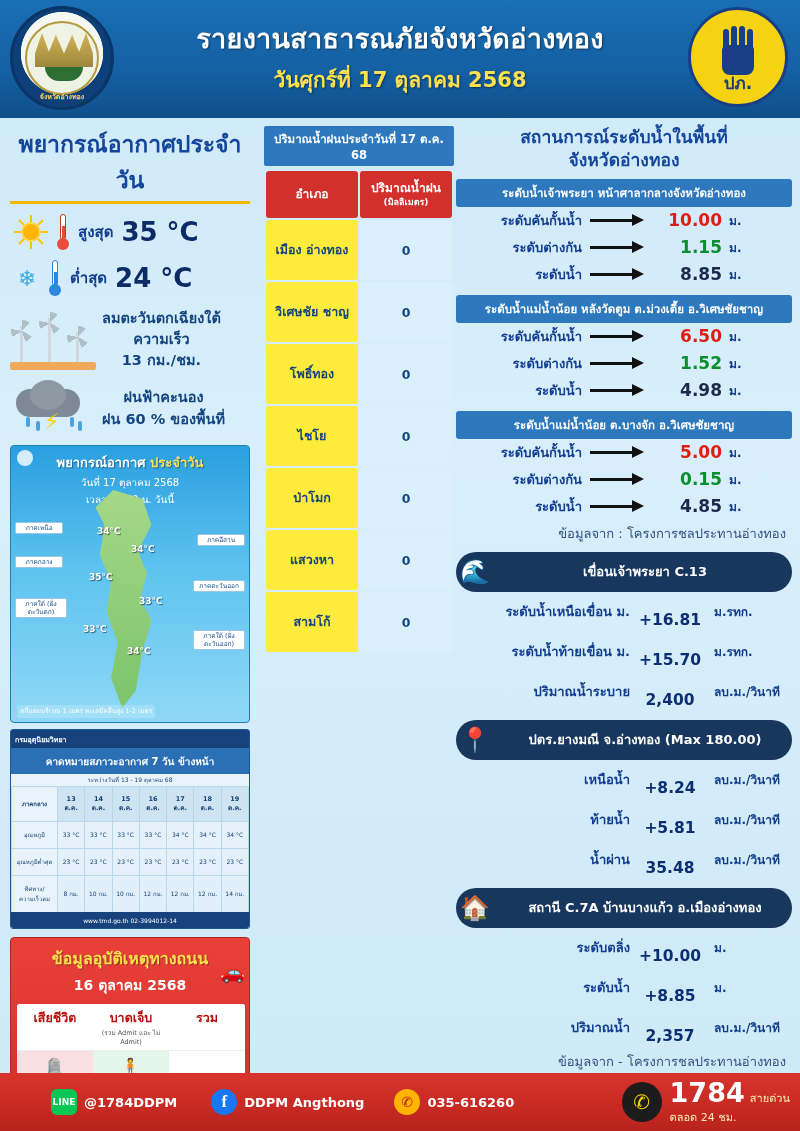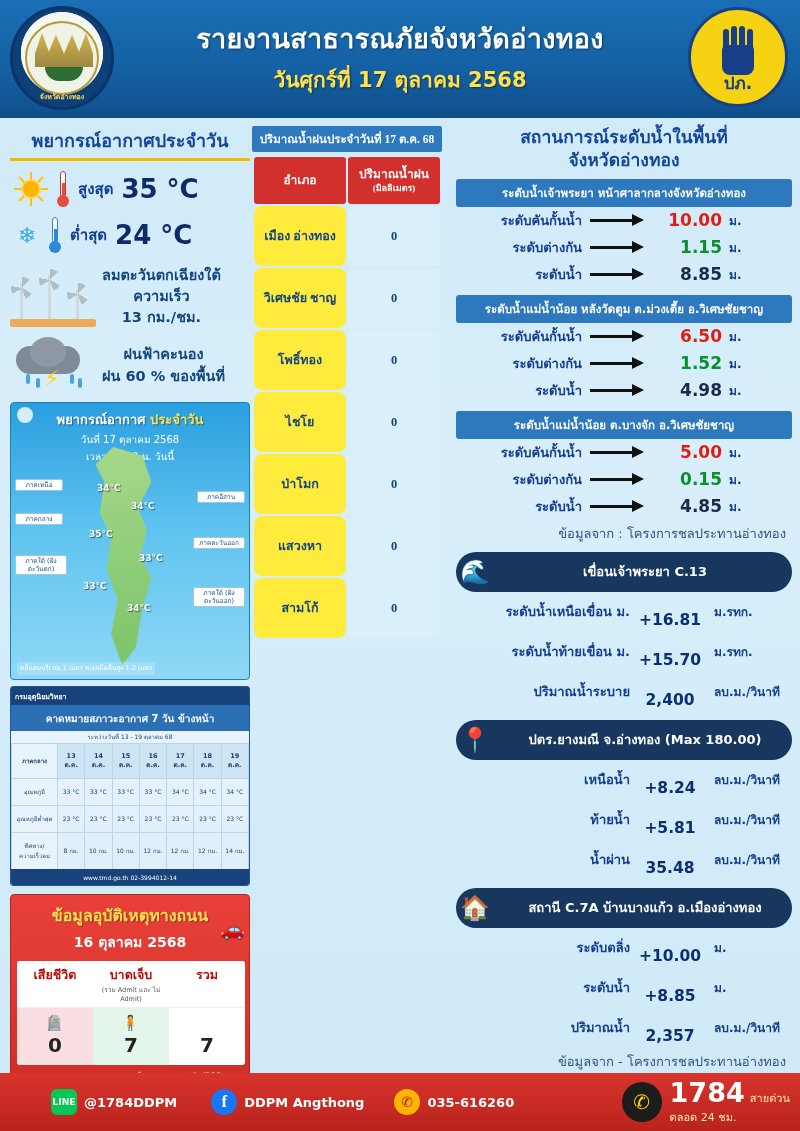--- a/index.html
+++ b/index.html
@@ -79,21 +79,21 @@
   .logo-right .hand .f1 { left: 13px; } .logo-right .hand .f2 { left: 21px; top:-3px;}
   .logo-right .hand .f3 { left: 29px; top:-3px;} .logo-right .hand .f4 { left: 37px; }
   .logo-right .pp {
     position: absolute; bottom: 8px; left: 0; width: 100%; text-align: center;
     color: #173e86; font-size: 17px; font-weight: bold;
   }
   .underline-blue { border-bottom: 3px solid #f2b800; }
 
   
   .left-col { position: absolute; left: 10px; top: 126px; width: 240px; }
-  .left-title { font-size: 18px; color: #14479b; font-weight: bold; text-align:center; padding-bottom:3px; }
+  .left-title { font-size: 23px; color: #14479b; font-weight: bold; text-align:center; padding-bottom:3px; }
   .temp-row { display: flex; align-items: center; gap: 8px; margin-top: 10px; padding-left: 4px;}
   .temp-row .lbl { font-size: 15px; color: #123d8f; font-weight: bold; }
   .temp-row .val { font-size: 26px; font-weight: bold; color: #0d2b66; }
   .sun-icon { width: 34px; height: 34px; position: relative; flex: 0 0 34px; }
   .sun-icon .core { position:absolute; left:9px; top:9px; width:16px; height:16px; border-radius:50%; background:#ffb400; box-shadow:0 0 0 2px #ffd65e; }
   .sun-icon .ray { position:absolute; left:16px; top:0; width:2px; height:34px; background:#ffc400; }
   .sun-icon .ray.r2 { transform: rotate(45deg); } .sun-icon .ray.r3 { transform: rotate(90deg);} .sun-icon .ray.r4 { transform: rotate(135deg);}
   .thermo { width: 14px; height: 36px; flex: 0 0 14px; position: relative; }
   .thermo .tube { position:absolute; left:4px; top:0; width:6px; height:26px; background:#fff; border:1.5px solid #c0392b; border-radius:3px; }
   .thermo .bulb { position:absolute; left:1px; bottom:0; width:12px; height:12px; border-radius:50%; background:#e74c3c; }
@@ -171,34 +171,34 @@
   .acc-head div { flex:1; text-align:center; font-size:12.5px; font-weight:bold; color:#b3100a; padding:4px 2px; }
   .acc-head div small { display:block; font-size:6.5px; color:#555; font-weight:normal;}
   .acc-body { display:flex; }
   .acc-body .cell { flex:1; text-align:center; padding:6px 2px 8px; font-size:20px; font-weight:bold; color:#222; border-top:1px solid #eee;}
   .acc-body .cell.pink { background:#f9dfe2; }
   .acc-body .cell.mint { background:#e4f5ec; }
   .acc-body .cell .ic { display:block; font-size:15px; margin-bottom:1px; }
   .acc-src { color:#fff; font-size:7.5px; text-align:right; margin-top:4px; padding-right:4px; }
 
   
-  .rain-col { position: absolute; left: 252px; top: 126px; width: 190px; font-family: Liberation Serif, serif; }
+  .rain-col { position: absolute; left: 264px; top: 126px; width: 190px; }
   .rain-head-strip {
     background: #2e79bd; color:#fff; font-size:11.5px; font-weight:bold;
     text-align:center; padding:4px 2px; border-radius:2px;
   }
   .rain-table { width: 190px; border-collapse: separate; border-spacing: 2px; margin-top: 3px; }
   .rain-table th {
     background:#d2302c; color:#fff; font-size:12px; font-weight:bold; padding:10px 2px;
     border-radius:3px; line-height:1.3; width:50%;
   }
   .rain-table th small { display:block; font-size:9px; font-weight:bold;}
   .rain-table td.amp {
     background:#ffeb3b; color:#14457f; font-size:12.5px; font-weight:bold;
-    text-align:center; height:60px; border-radius:8px; line-height:1.35;
+    text-align:center; height:60px; border-radius:3px; line-height:1.35;
   }
   .rain-table td.val {
     background:#d9f0fb; color:#14457f; font-size:12.5px; font-weight:bold;
     text-align:center; border-radius:3px;
   }
 
   
   .right-col { position:absolute; left: 456px; top: 126px; width: 336px; }
   .r-title { color:#14479b; font-size:17.5px; font-weight:bold; text-align:center; line-height:1.3;}
   .bar-head {

